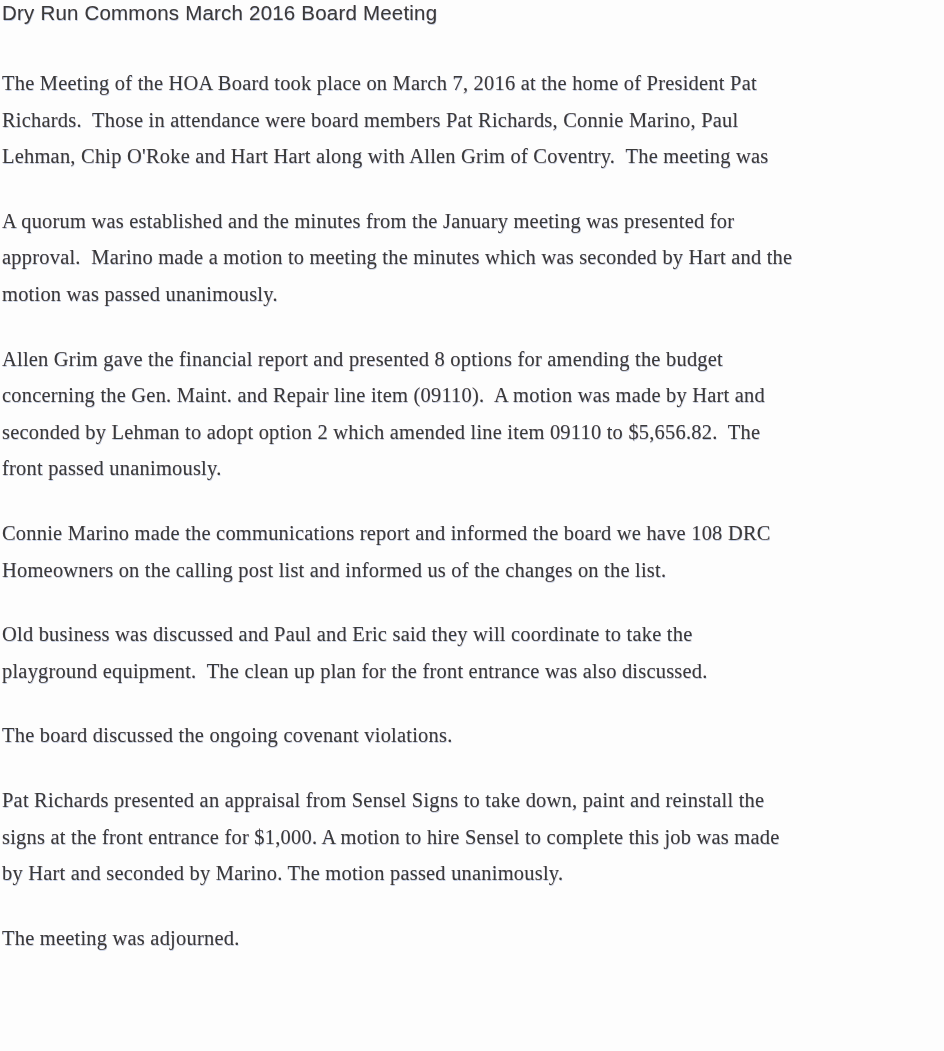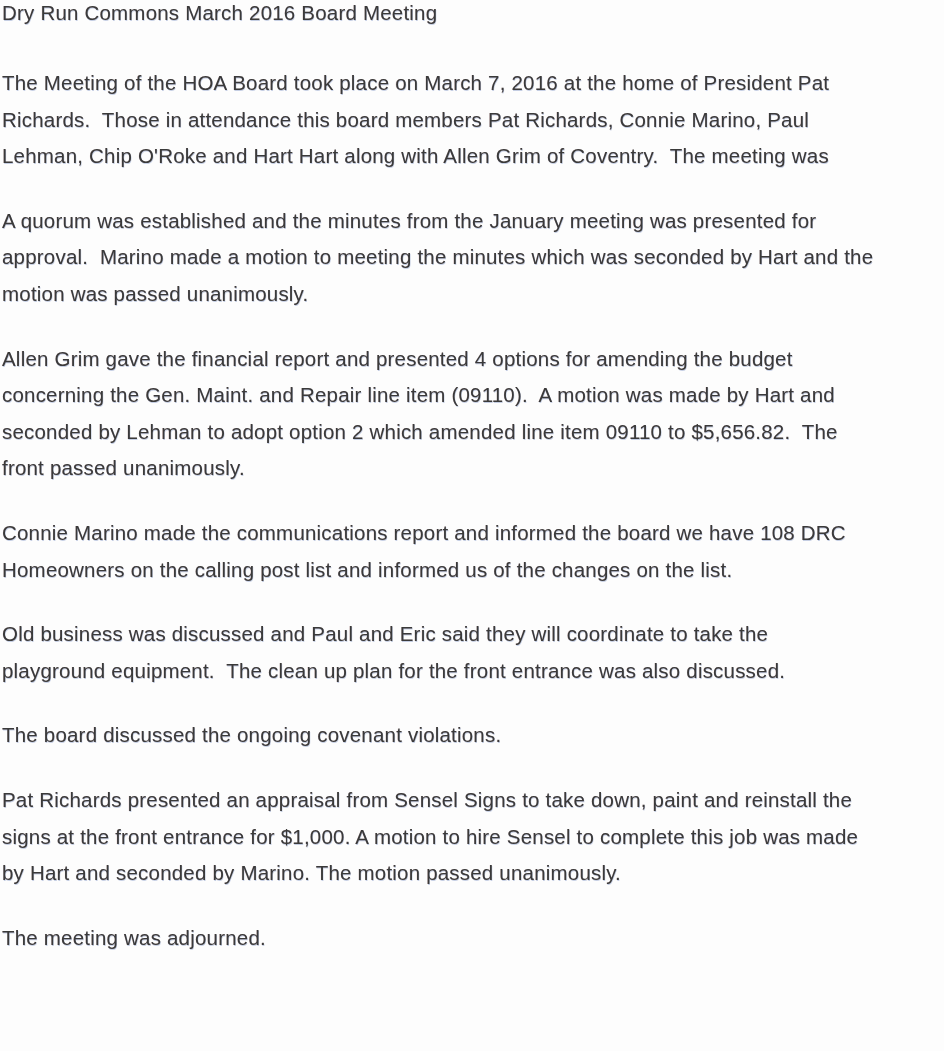--- a/index.html
+++ b/index.html
@@ -30,43 +30,44 @@
   }
   .doc-title {
     line-height: 24px;
     margin: 0 0 40px 0;
   }
   .para {
     margin: 0 0 28px 0;
   }
   .line {
     display: block;
+    font-family: Liberation Serif, serif;
   }
 </style>
 </head>
 <body>
 
 <div class="page">
 
   <div class="doc-title scan-text">Dry Run Commons March 2016 Board Meeting</div>
 
   <p class="para">
     <span class="line scan-text">The Meeting of the HOA Board took place on March 7, 2016 at the home of President Pat</span>
-    <span class="line scan-text">Richards.  Those in attendance this board members Pat Richards, Connie Marino, Paul</span>
+    <span class="line scan-text">Richards.  Those in attendance were board members Pat Richards, Connie Marino, Paul</span>
     <span class="line scan-text">Lehman, Chip O'Roke and Hart Hart along with Allen Grim of Coventry.  The meeting was</span>
   </p>
 
   <p class="para">
     <span class="line scan-text">A quorum was established and the minutes from the January meeting was presented for</span>
     <span class="line scan-text">approval.  Marino made a motion to meeting the minutes which was seconded by Hart and the</span>
     <span class="line scan-text">motion was passed unanimously.</span>
   </p>
 
   <p class="para">
-    <span class="line scan-text">Allen Grim gave the financial report and presented 4 options for amending the budget</span>
+    <span class="line scan-text">Allen Grim gave the financial report and presented 8 options for amending the budget</span>
     <span class="line scan-text">concerning the Gen. Maint. and Repair line item (09110).  A motion was made by Hart and</span>
     <span class="line scan-text">seconded by Lehman to adopt option 2 which amended line item 09110 to $5,656.82.  The</span>
     <span class="line scan-text">front passed unanimously.</span>
   </p>
 
   <p class="para">
     <span class="line scan-text">Connie Marino made the communications report and informed the board we have 108 DRC</span>
     <span class="line scan-text">Homeowners on the calling post list and informed us of the changes on the list.</span>
   </p>
 

